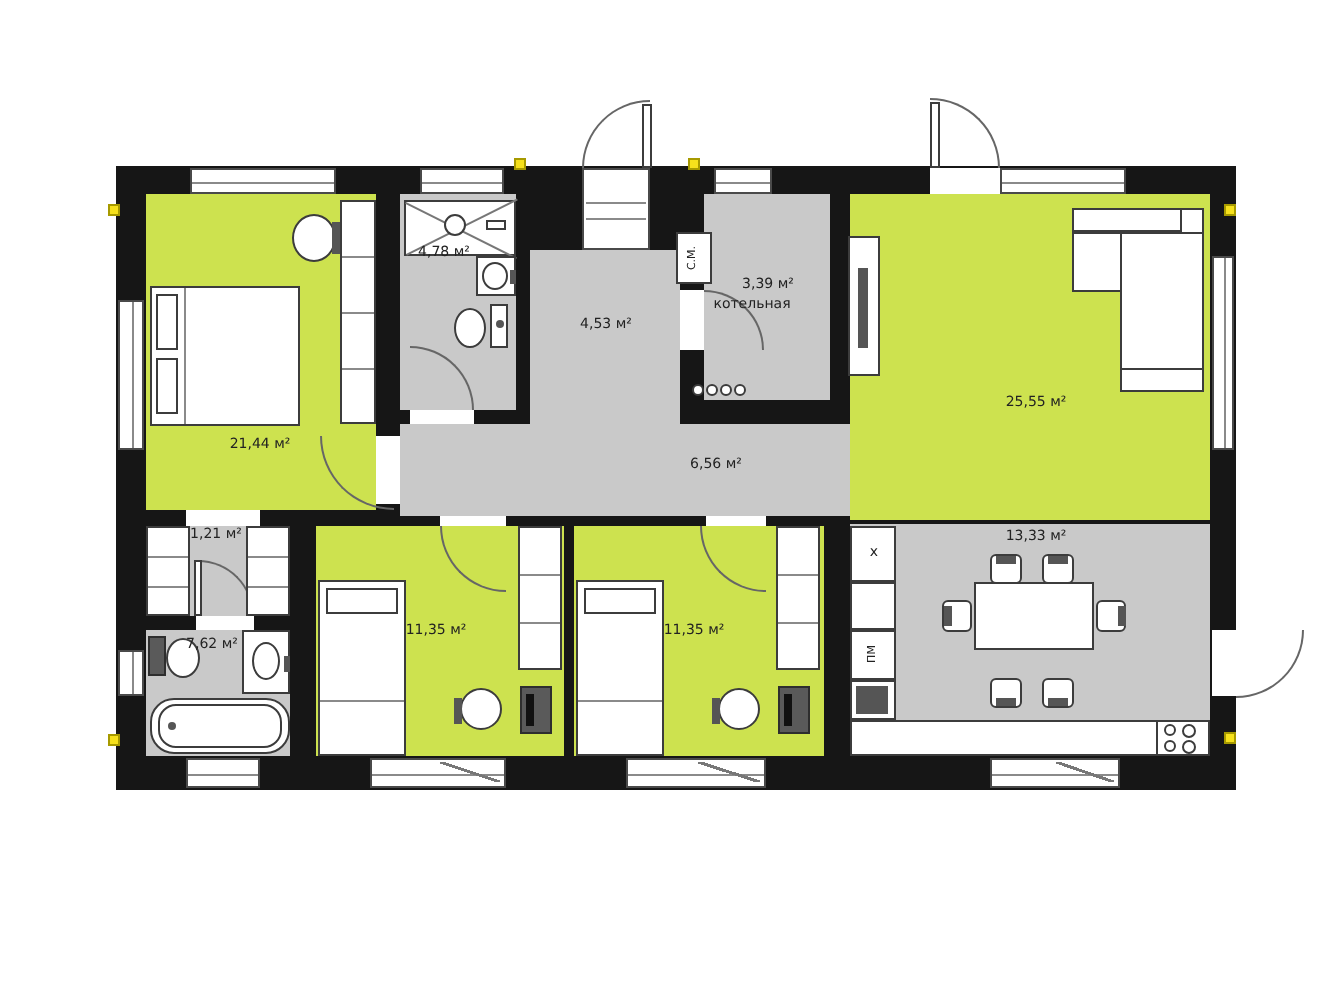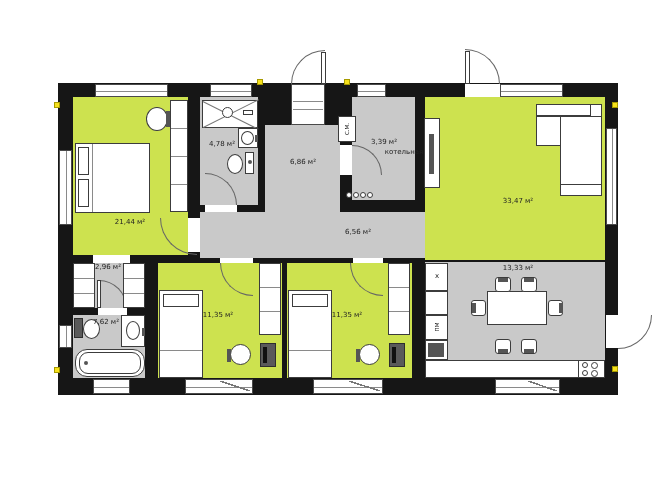--- a/index.html
+++ b/index.html
@@ -193,28 +193,28 @@
   <div class="line" style="left:289px;top:350px;width:42px;height:1px;"></div>
   <div class="wh" style="left:388px;top:263px;width:22px;height:72px;"></div>
   <div class="line" style="left:389px;top:287px;width:20px;height:1px;"></div>
   <div class="line" style="left:389px;top:311px;width:20px;height:1px;"></div>
   <div class="abs dark" style="left:389px;top:343px;width:16px;height:24px;"></div>
   <div class="cb" style="left:392px;top:347px;width:4px;height:16px;background:#111;"></div>
   <div class="wh circ" style="left:359px;top:344px;width:21px;height:21px;"></div>
   <div class="cb" style="left:356px;top:349px;width:4px;height:13px;"></div>
 
   <div class="lbl" style="left:130px;top:218px;">21,44 м²</div>
-  <div class="lbl" style="left:222px;top:140px;text-align:center;">4,78 м²</div>
-  <div class="lbl" style="left:303px;top:158px;">6,86 м²</div>
+  <div class="lbl" style="left:222px;top:122px;text-align:center;">4,78 м²</div>
+  <div class="lbl" style="left:303px;top:158px;">4,53 м²</div>
   <div class="lbl" style="left:384px;top:138px;">3,39 м²</div>
-  <div class="lbl" style="left:404px;top:148px;text-align:right;">котельная</div>
+  <div class="lbl" style="left:376px;top:148px;text-align:right;">котельная</div>
   <div class="lbl" style="left:358px;top:228px;">6,56 м²</div>
-  <div class="lbl" style="left:518px;top:197px;">33,47 м²</div>
+  <div class="lbl" style="left:518px;top:197px;">25,55 м²</div>
   <div class="lbl" style="left:518px;top:264px;">13,33 м²</div>
-  <div class="lbl" style="left:108px;top:263px;">2,96 м²</div>
+  <div class="lbl" style="left:108px;top:263px;">1,21 м²</div>
   <div class="lbl" style="left:106px;top:318px;">7,62 м²</div>
   <div class="lbl" style="left:218px;top:311px;">11,35 м²</div>
   <div class="lbl" style="left:347px;top:311px;">11,35 м²</div>
 
   <div class="mk" style="left:54px;top:102px;"></div>
   <div class="mk" style="left:257px;top:79px;"></div>
   <div class="mk" style="left:344px;top:79px;"></div>
   <div class="mk" style="left:612px;top:102px;"></div>
   <div class="mk" style="left:612px;top:366px;"></div>
   <div class="mk" style="left:54px;top:367px;"></div>

